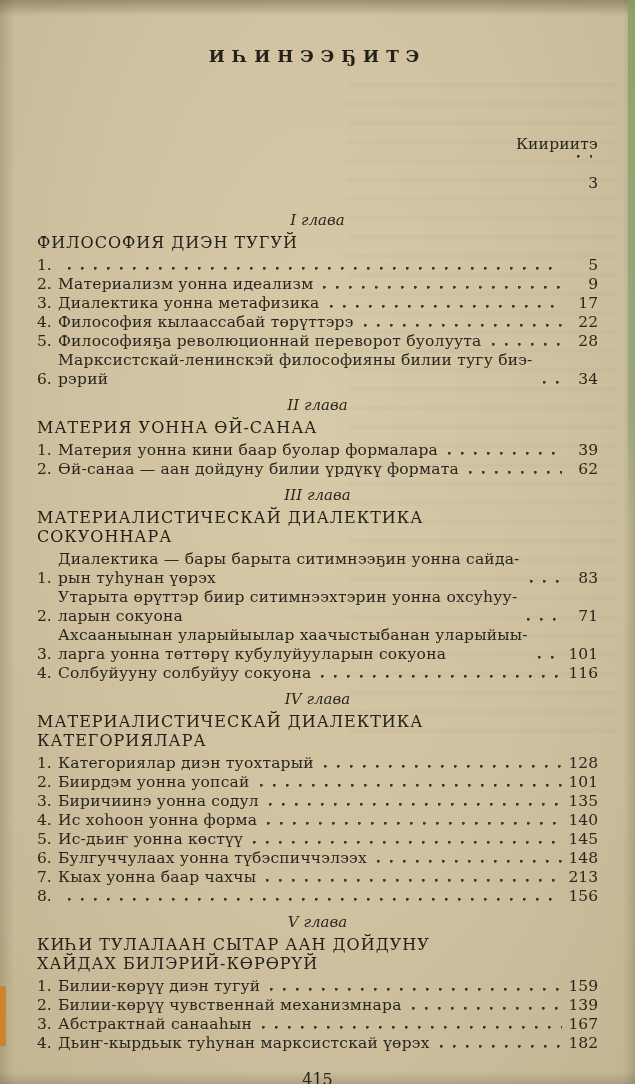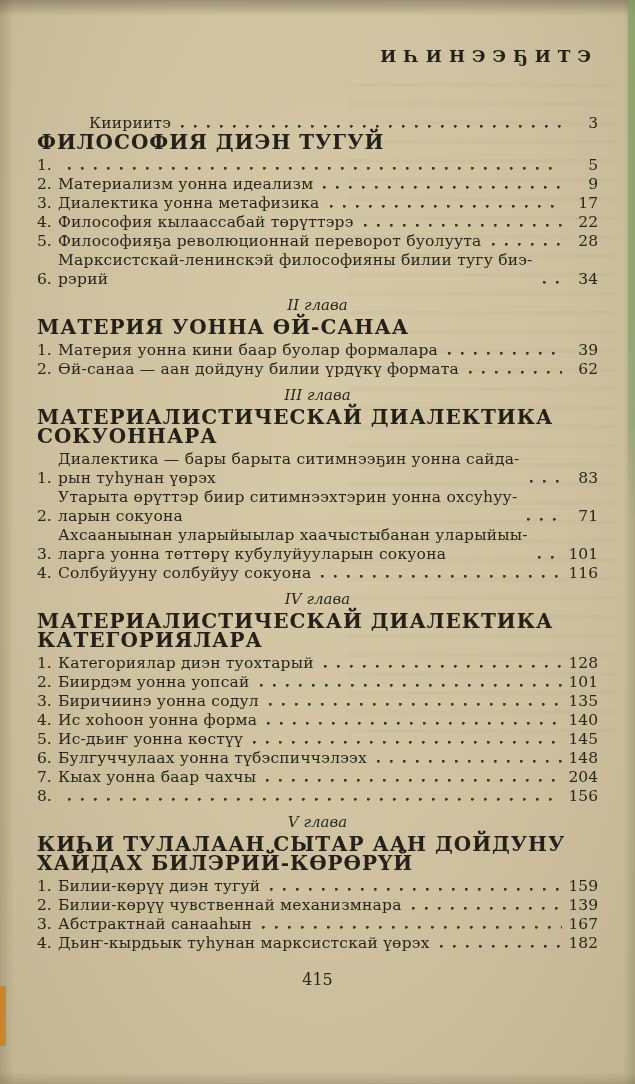--- a/index.html
+++ b/index.html
@@ -33,44 +33,44 @@
     background: repeating-linear-gradient(180deg,
       rgba(85,75,50,0.055) 0 2px, rgba(0,0,0,0) 2px 19px);
     filter: blur(1px);
     pointer-events: none;
   }
   .content {
     position: absolute; left: 37px; right: 37px; top: 0;
   }
   .title {
     margin: 46px 0 0 0;
-    text-align: right;
+    text-align: center;
     font-size: 17px; font-weight: 700;
     letter-spacing: 7px;
     color: #23211a;
   }
   .entry { display: flex; align-items: flex-end; line-height: 19px; font-size: 15.5px; }
   .entry .num { flex: 0 0 21px; }
   .entry .text { flex: 0 1 auto; white-space: pre-line; letter-spacing: 0.2px; }
   .entry .leader {
     flex: 1 1 16px; min-width: 16px;
     height: 5px; margin: 0 6px 4px 9px;
     background-image: radial-gradient(circle at 2.2px 2.2px, #3b382c 1.25px, rgba(0,0,0,0) 1.7px);
     background-size: 13px 5px;
     background-repeat: repeat-x;
   }
   .entry .pg { flex: 0 0 30px; text-align: right; }
-  .intro { margin-top: 48px; padding-left: 52px; }
+  .intro { margin-top: 69px; padding-left: 52px; flex-direction: column; }
   .chapter-label {
     text-align: center; font-style: italic;
     font-size: 15px; margin: 7px 0 3px 0; line-height: 19px;
   }
   .chapter-heading {
     margin: 0 0 4px 0;
-    font-size: 20px; font-weight: 700;
+    font-size: 16px; font-weight: 400;
     letter-spacing: 1px; line-height: 19px;
     white-space: pre-line;
     color: #23211a;
   }
   .folio {
     margin-top: 17px; text-align: center;
     font-size: 16px; line-height: 20px;
   }
 </style>
 </head>
@@ -85,20 +85,21 @@
     <h1 class="title">ИҺИНЭЭҔИТЭ</h1>
 
     <div class="entry intro">
       <span class="text">Киириитэ</span>
       <span class="leader"></span>
       <span class="pg">3</span>
     </div>
 
     <div id="chapters">
   <section class="chapter">
+    <div class="chapter-label">I глава</div>
     <h2 class="chapter-heading">ФИЛОСОФИЯ ДИЭН ТУГУЙ</h2>
     <div class="entries">
   <div class="entry">
     <span class="num">1.</span>
     <span class="leader"></span>
     <span class="pg">5</span>
   </div>
 
   <div class="entry">
     <span class="num">2.</span>
@@ -240,21 +241,21 @@
     <span class="num">6.</span>
     <span class="text">Булгуччулаах уонна түбэспиччэлээх</span>
     <span class="leader"></span>
     <span class="pg">148</span>
   </div>
 
   <div class="entry">
     <span class="num">7.</span>
     <span class="text">Кыах уонна баар чахчы</span>
     <span class="leader"></span>
-    <span class="pg">204</span>
+    <span class="pg">213</span>
   </div>
 
   <div class="entry">
     <span class="num">8.</span>
     <span class="leader"></span>
     <span class="pg">156</span>
   </div>
 </div>
   </section>
 

